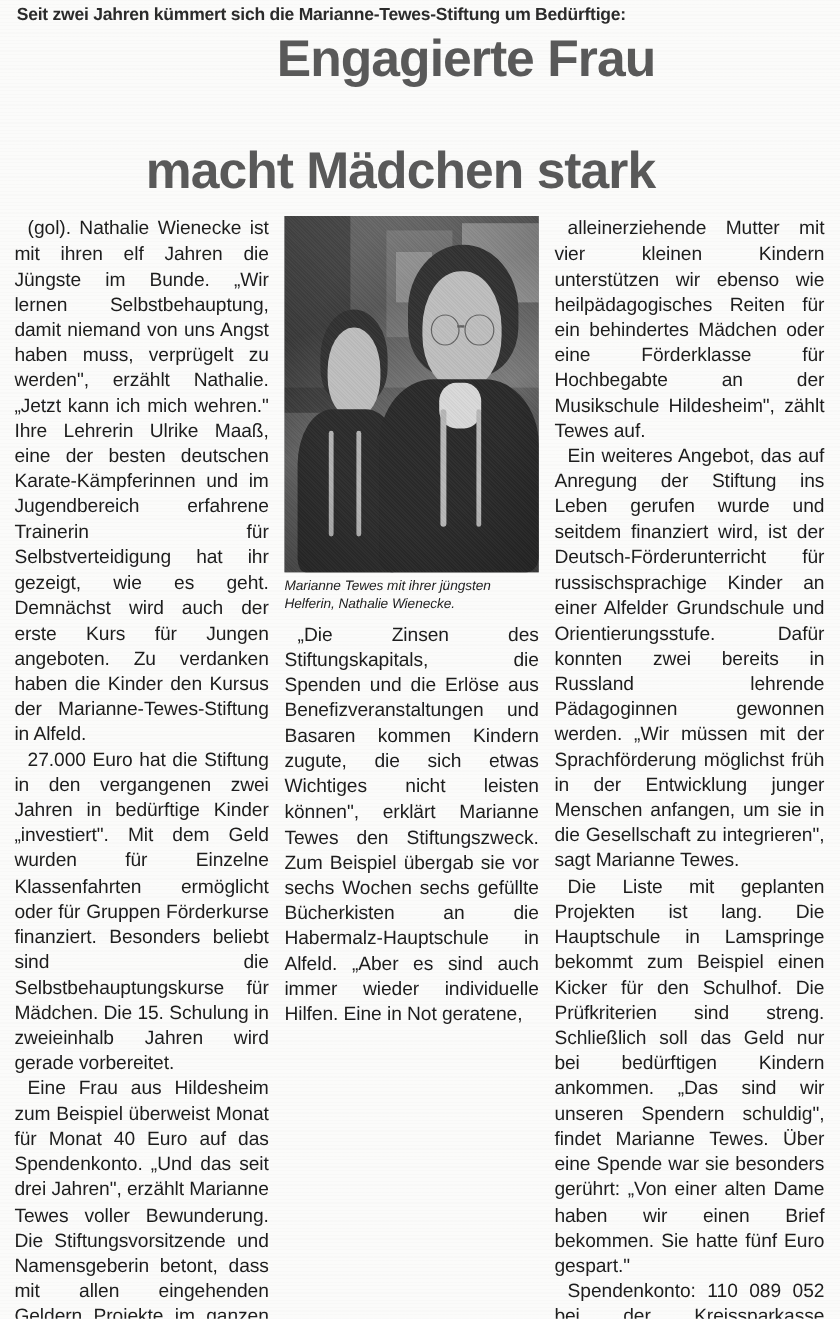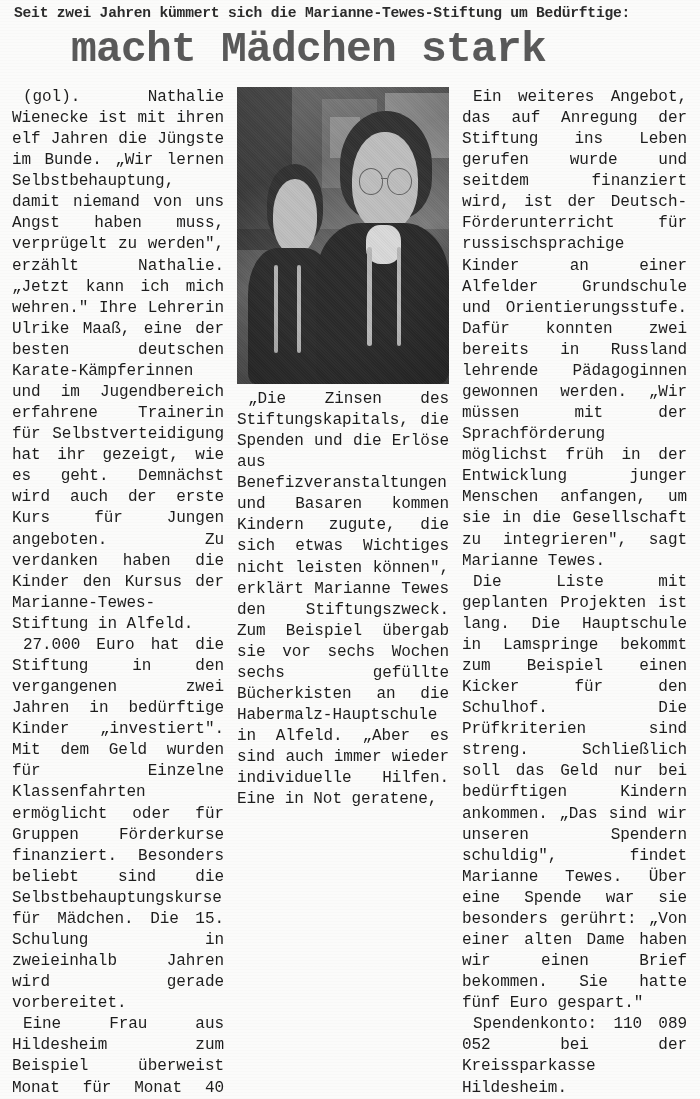--- a/index.html
+++ b/index.html
@@ -10,37 +10,37 @@
     background:#fbfbfa;
   }
   
   .paper{
     position:absolute;inset:0;
     background:
       repeating-linear-gradient(0deg, rgba(0,0,0,0.012) 0px, rgba(0,0,0,0.012) 1px, rgba(0,0,0,0) 1px, rgba(0,0,0,0) 3px),
       #fbfbfa;
     pointer-events:none;
   }
-  .page{position:relative;width:564px;height:1099px;box-sizing:border-box;padding:0 12px;font-family:Liberation Mono, monospace;}
+  .page{position:relative;width:564px;height:1099px;box-sizing:border-box;padding:0 12px;}
 
   .kicker{
     font-size:14.6px;font-weight:bold;letter-spacing:-0.2px;
     color:#2b2b2b;line-height:1.05;
     padding:6px 0 0 2px;white-space:nowrap;
   }
   .headline{
     text-align:right;
     color:#595959;
     font-weight:bold;
     font-size:43px;
     line-height:1.06;
     letter-spacing:-0.8px;
     padding:6px 6px 0 0;
   }
-  .headline .l2{display:block;}
+  .headline .l2{display:block;margin-top:48px;}
 
   .columns{
     display:flex;
     gap:13px;
     margin-top:14px;
     align-items:flex-start;
   }
   .col{width:212px;flex:0 0 212px;position:relative;}
   .col.c3{width:225px;flex:0 0 225px;}
 
@@ -132,20 +132,21 @@
 </head>
 <body>
 
 <div class="paper"></div>
 
 <div class="page">
 
   <div class="kicker">Seit zwei Jahren kümmert sich die Marianne-Tewes-Stiftung um Bedürftige:</div>
 
   <div class="headline">
+    <span class="l1">Engagierte Frau</span>
     <span class="l2">macht Mädchen stark</span>
   </div>
 
   <div class="columns">
 
     <div class="col c1">
       <div class="body-text">
         <p class="first">(gol). Nathalie Wienecke ist mit ihren elf Jahren die Jüngste im Bunde. „Wir lernen Selbstbehauptung, damit niemand von uns Angst haben muss, verprügelt zu werden", erzählt Nathalie. „Jetzt kann ich mich wehren." Ihre Lehrerin Ulrike Maaß, eine der besten deutschen Karate-Kämpferinnen und im Jugendbereich erfahrene Trainerin für Selbstverteidigung hat ihr gezeigt, wie es geht. Demnächst wird auch der erste Kurs für Jungen angeboten. Zu verdanken haben die Kinder den Kursus der Marianne-Tewes-Stiftung in Alfeld.</p>
         <p>27.000 Euro hat die Stiftung in den vergangenen zwei Jahren in bedürftige Kinder „investiert". Mit dem Geld wurden für Einzelne Klassenfahrten ermöglicht oder für Gruppen Förderkurse finanziert. Besonders beliebt sind die Selbstbehauptungskurse für Mädchen. Die 15. Schulung in zweieinhalb Jahren wird gerade vorbereitet.</p>
         <p>Eine Frau aus Hildesheim zum Beispiel überweist Monat für Monat 40 Euro auf das Spendenkonto. „Und das seit drei Jahren", erzählt Marianne Tewes voller Bewunderung. Die Stiftungsvorsitzende und Namensgeberin betont, dass mit allen eingehenden Geldern Projekte im ganzen Landkreis unterstützt werden. Wobei der Kern der Aktivitäten in Alfeld bleiben wird. Denn</p>
@@ -181,28 +182,30 @@
             <div class="collar" style="left:30%;top:42%;width:30%;height:14%;"></div>
             <div style="position:absolute;left:31%;top:50%;width:4%;height:36%;background:#bdb6ac;border-radius:3px;"></div>
             <div style="position:absolute;left:56%;top:50%;width:4%;height:36%;background:#bdb6ac;border-radius:3px;"></div>
           </div>
 
           <div class="noise"></div>
           <div class="vignette"></div>
         </div>
       </div>
 
+      <div class="caption">Marianne Tewes mit ihrer jüngsten Helferin, Nathalie Wienecke.</div>
 
       <div class="body-text">
         <p>„Die Zinsen des Stiftungskapitals, die Spenden und die Erlöse aus Benefizveranstaltungen und Basaren kommen Kindern zugute, die sich etwas Wichtiges nicht leisten können", erklärt Marianne Tewes den Stiftungszweck. Zum Beispiel übergab sie vor sechs Wochen sechs gefüllte Bücherkisten an die Habermalz-Hauptschule in Alfeld. „Aber es sind auch immer wieder individuelle Hilfen. Eine in Not geratene,</p>
       </div>
     </div>
 
     <div class="col c3">
       <div class="body-text">
+        <p class="first">alleinerziehende Mutter mit vier kleinen Kindern unterstützen wir ebenso wie heilpädagogisches Reiten für ein behindertes Mädchen oder eine Förderklasse für Hochbegabte an der Musikschule Hildesheim", zählt Tewes auf.</p>
         <p>Ein weiteres Angebot, das auf Anregung der Stiftung ins Leben gerufen wurde und seitdem finanziert wird, ist der Deutsch-Förderunterricht für russischsprachige Kinder an einer Alfelder Grundschule und Orientierungsstufe. Dafür konnten zwei bereits in Russland lehrende Pädagoginnen gewonnen werden. „Wir müssen mit der Sprachförderung möglichst früh in der Entwicklung junger Menschen anfangen, um sie in die Gesellschaft zu integrieren", sagt Marianne Tewes.</p>
         <p>Die Liste mit geplanten Projekten ist lang. Die Hauptschule in Lamspringe bekommt zum Beispiel einen Kicker für den Schulhof. Die Prüfkriterien sind streng. Schließlich soll das Geld nur bei bedürftigen Kindern ankommen. „Das sind wir unseren Spendern schuldig", findet Marianne Tewes. Über eine Spende war sie besonders gerührt: „Von einer alten Dame haben wir einen Brief bekommen. Sie hatte fünf Euro gespart."</p>
         <p>Spendenkonto: 110 089 052 bei der Kreissparkasse Hildesheim.</p>
       </div>
     </div>
 
   </div>
 
   <div class="bottom-photo">
     <div class="scene">

